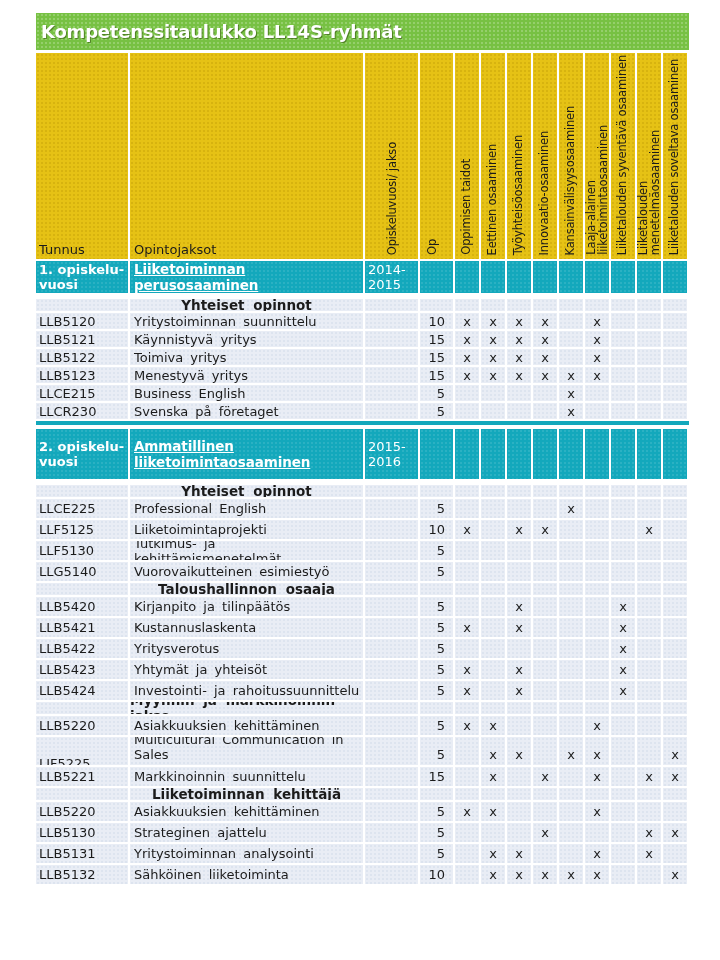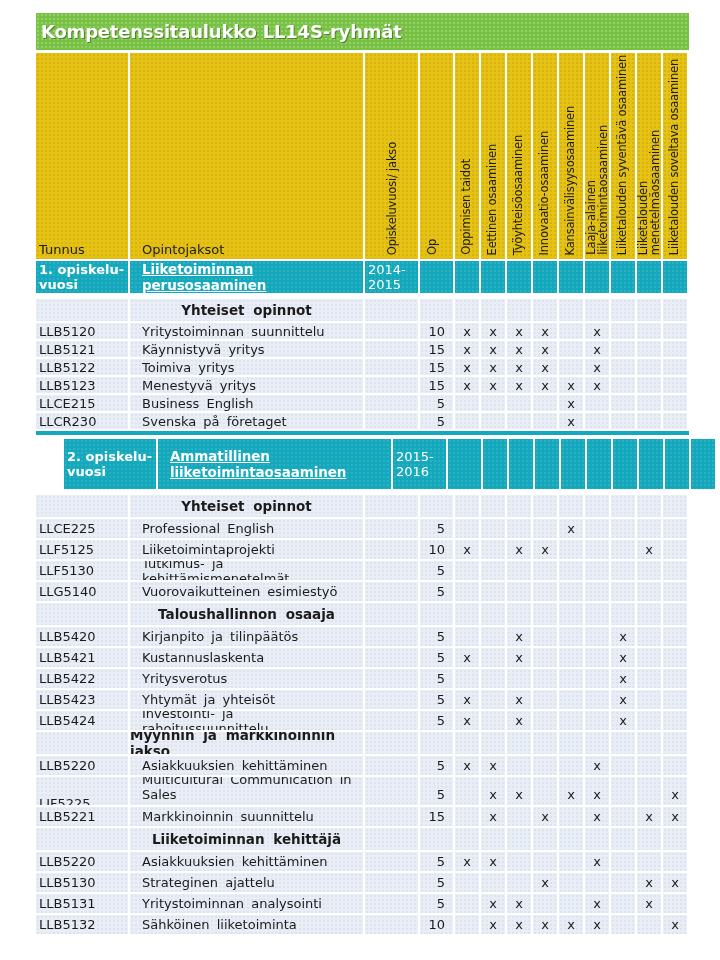--- a/index.html
+++ b/index.html
@@ -27,21 +27,21 @@
   
   .row { display:flex; width:653px; }
   .c {
     background-color:#E9EDF5;
     background-image:radial-gradient(#dde4ef 1px, transparent 1.2px);
     background-size:4px 4px;
     border-right:2px solid #ffffff; border-bottom:2px solid #ffffff;
     display:flex; align-items:center; overflow:hidden;
   }
   .code  { width:94px;  padding-left:3px; }
-  .name  { width:235px; padding-left:12px; }
+  .name  { width:235px; padding-left:4px; }
   .jakso { width:55px;  padding-left:3px; }
   .op    { width:35px;  justify-content:flex-end; padding-right:8px; }
   .m     { width:26px;  justify-content:center; }
 
   
   .row.yellow { height:208px; }
   .h {
     background-color:#E6C215;
     background-image:radial-gradient(#d7b30f 1px, transparent 1.2px);
     background-size:4px 4px;
@@ -55,29 +55,29 @@
   }
 
   
   .tcell {
     background-color:#13A8BC;
     background-image:radial-gradient(rgba(255,255,255,0.10) 1px, transparent 1.2px);
     background-size:4px 4px;
     color:#ffffff;
   }
   .row.year.y1 { height:34px; margin-bottom:4px; }
-  .row.year.y2 { height:52px; margin-bottom:4px;margin-left:28px; }
+  .row.year.y2 { height:52px; margin-bottom:4px; }
   .ylabel  { font-weight:bold; line-height:15px; }
   .yname   { font-weight:bold; font-size:13.5px; line-height:16px; word-spacing:3px; letter-spacing:-0.1px;text-decoration:underline; }
   .yperiod { line-height:15px; }
   .divider { width:653px; height:4px; margin-bottom:4px;
              background-color:#13A8BC; }
 
   
-  .row.group { height:24px; }
+  .row.group { height:14px; }
   .gname { font-weight:bold; font-size:13.5px; justify-content:center;
            padding-left:0; word-spacing:4px; }
 
   
   .row.course.s1 { height:18px; }
   .row.course.s2 { height:21px; }
   .row.course.tall { height:30px; }
   .row.course.tall .c { align-items:flex-end; padding-bottom:3px; }
   .row.course.tall .code { align-items:flex-start; padding-top:19px; }
   .cname { word-spacing:3px; }

